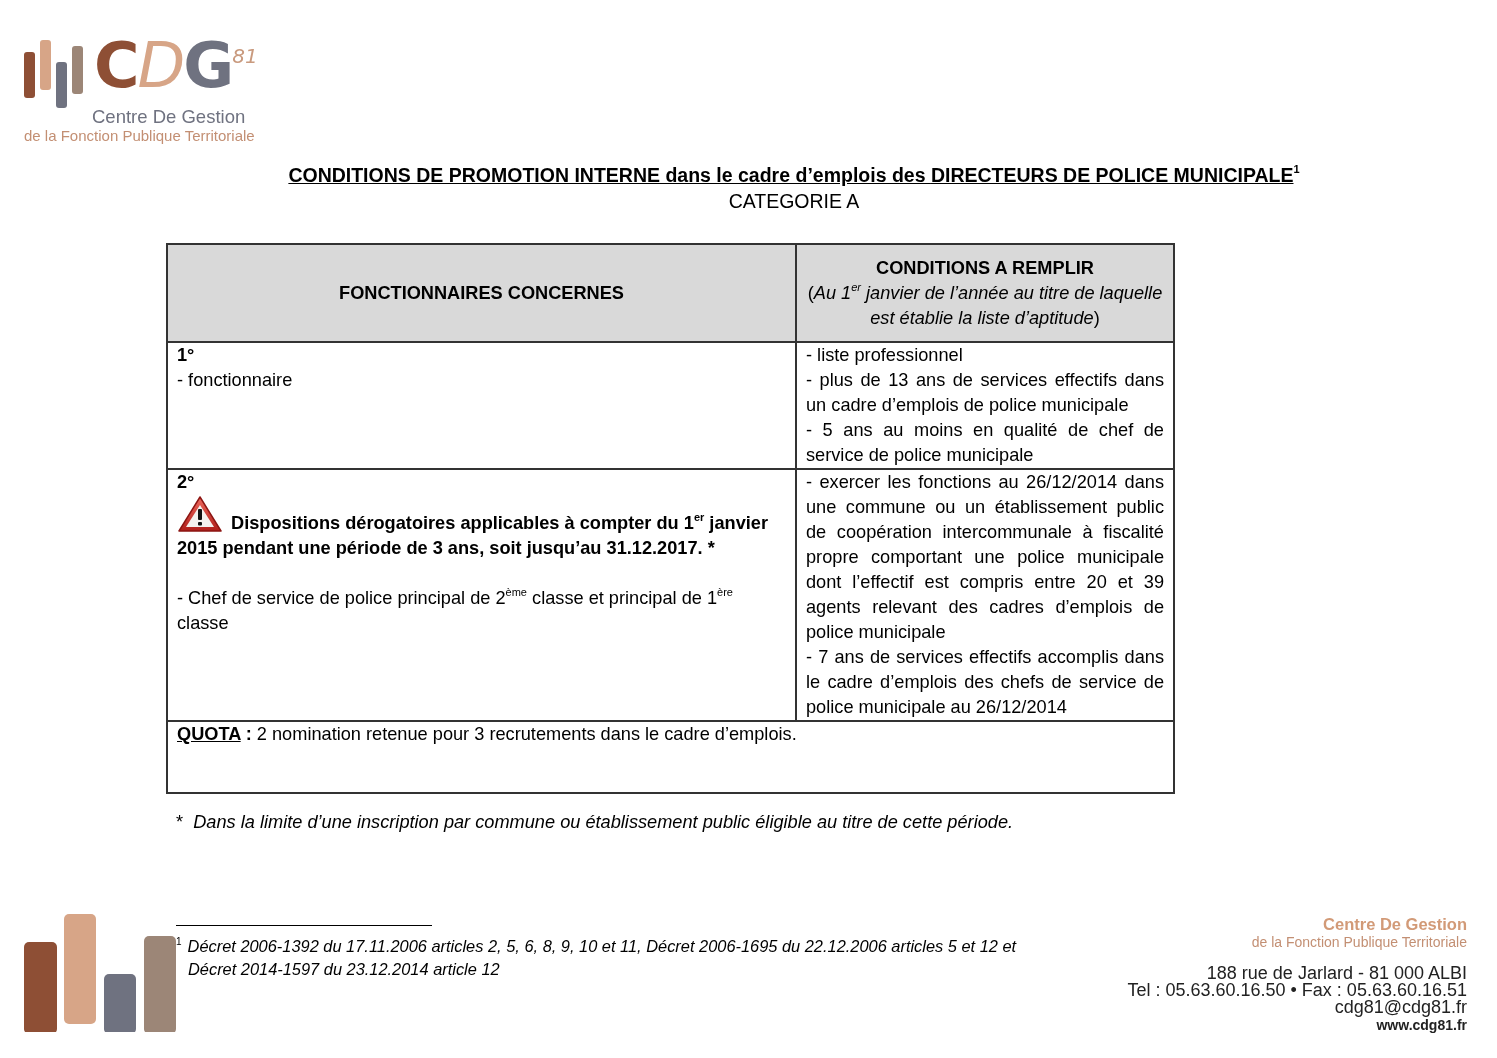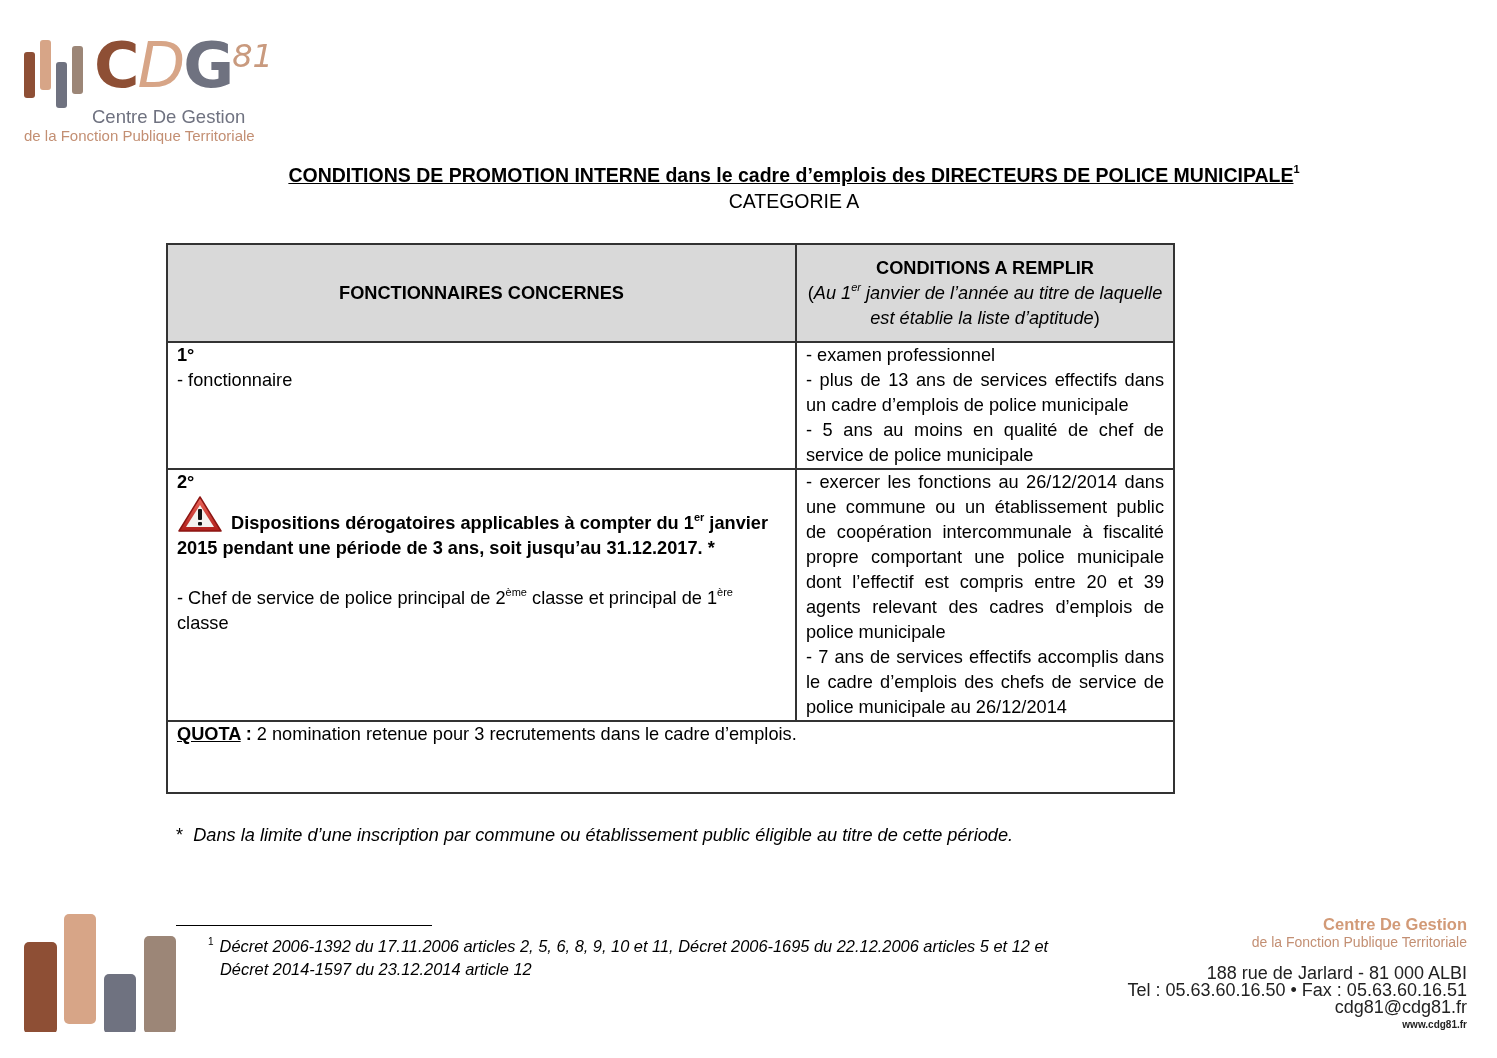--- a/index.html
+++ b/index.html
@@ -32,21 +32,21 @@
       font-size: 62px;
       font-weight: bold;
       letter-spacing: -2px;
       line-height: 80px;
     }
     .logo-letters .c { color: #8e4f35; }
     .logo-letters .d { color: #d7a587; font-style: italic; font-weight: normal; }
     .logo-letters .g { color: #6f7280; }
     .logo-letters .n {
       color: #c99a7e;
-      font-size: 32px;
+      font-size: 20px;
       font-style: italic;
       font-weight: normal;
       vertical-align: top;
       position: relative;
       top: -10px;
       letter-spacing: 0;
     }
     .logo-caption1 {
       position: absolute;
       left: 70px;
@@ -132,59 +132,57 @@
     }
     .quota-label { font-weight: bold; text-decoration: underline; }
     .quota-colon { font-weight: bold; }
 
     .note {
       position: absolute;
       left: 176px;
       top: 812px;
       font-size: 18.2px;
       white-space: nowrap;
-      margin-top: 13px;
     }
     .note i { font-style: italic; }
 
     
     .footnote-rule {
       position: absolute;
       left: 176px;
       top: 925px;
       width: 256px;
       border-top: 1.5px solid #000;
     }
     .footnote {
       position: absolute;
-      left: 164px;
+      left: 176px;
       top: 935px;
       font-size: 16.4px;
       line-height: 23px;
       font-style: italic;
       white-space: nowrap;
-      padding-left: 44px;
     }
     .footnote sup { font-style: normal; font-size: 10px; vertical-align: 7px; line-height: 0; margin-right: 6px; }
     .footnote .line2 { padding-left: 12px; }
 
     
     .footer-bars { position: absolute; left: 24px; top: 912px; width: 152px; height: 120px; }
     .footer-info {
       position: absolute;
       right: 30px;
       top: 914px;
       text-align: right;
       white-space: nowrap;
     }
     .fi-title { font-size: 16.5px; font-weight: bold; color: #d29a77; line-height: 20px; }
     .fi-sub { font-size: 14px; color: #c38f73; line-height: 16px; }
     .fi-line { font-size: 18px; color: #222; line-height: 17px; }
     .fi-gap { height: 15px; }
-    .fi-web { font-size: 10px; font-weight: bold; color: #222; line-height: 18px; }
+    .fi-web { font-size: 14px; font-weight: bold; color: #222; line-height: 18px; }
   </style>
 </head>
 <body>
 
 <div class="logo-top">
   <svg class="logo-bars" viewBox="0 0 80 80" width="80" height="80">
     <rect x="2" y="20" width="11" height="46" rx="3" fill="#8e4f35"></rect>
     <rect x="18" y="8" width="11" height="50" rx="3" fill="#d7a587"></rect>
     <rect x="34" y="30" width="11" height="46" rx="3" fill="#6f7280"></rect>
     <rect x="50" y="14" width="11" height="48" rx="3" fill="#9c8677"></rect>
@@ -212,21 +210,21 @@
       <div class="th-sub"><span>(</span><i>Au 1</i><i><sup>er</sup></i><i> janvier de l’année au titre de laquelle est établie la liste d’aptitude</i><span>)</span></div>
     </th>
   </tr>
 
   <tr>
     <td class="r1">
       <div class="num">1°</div>
       <div>- fonctionnaire</div>
     </td>
     <td>
-      <div class="justify">- examen professionnel</div>
+      <div class="justify">- liste professionnel</div>
       <div class="justify">- plus de 13 ans de services effectifs dans un cadre d’emplois de police municipale</div>
       <div class="justify">- 5 ans au moins en qualité de chef de service de police municipale</div>
     </td>
   </tr>
 
   <tr>
     <td class="r2">
       <div class="num">2°</div>
       <div class="derog">
         <svg class="warn-icon" viewBox="0 0 46 38">

